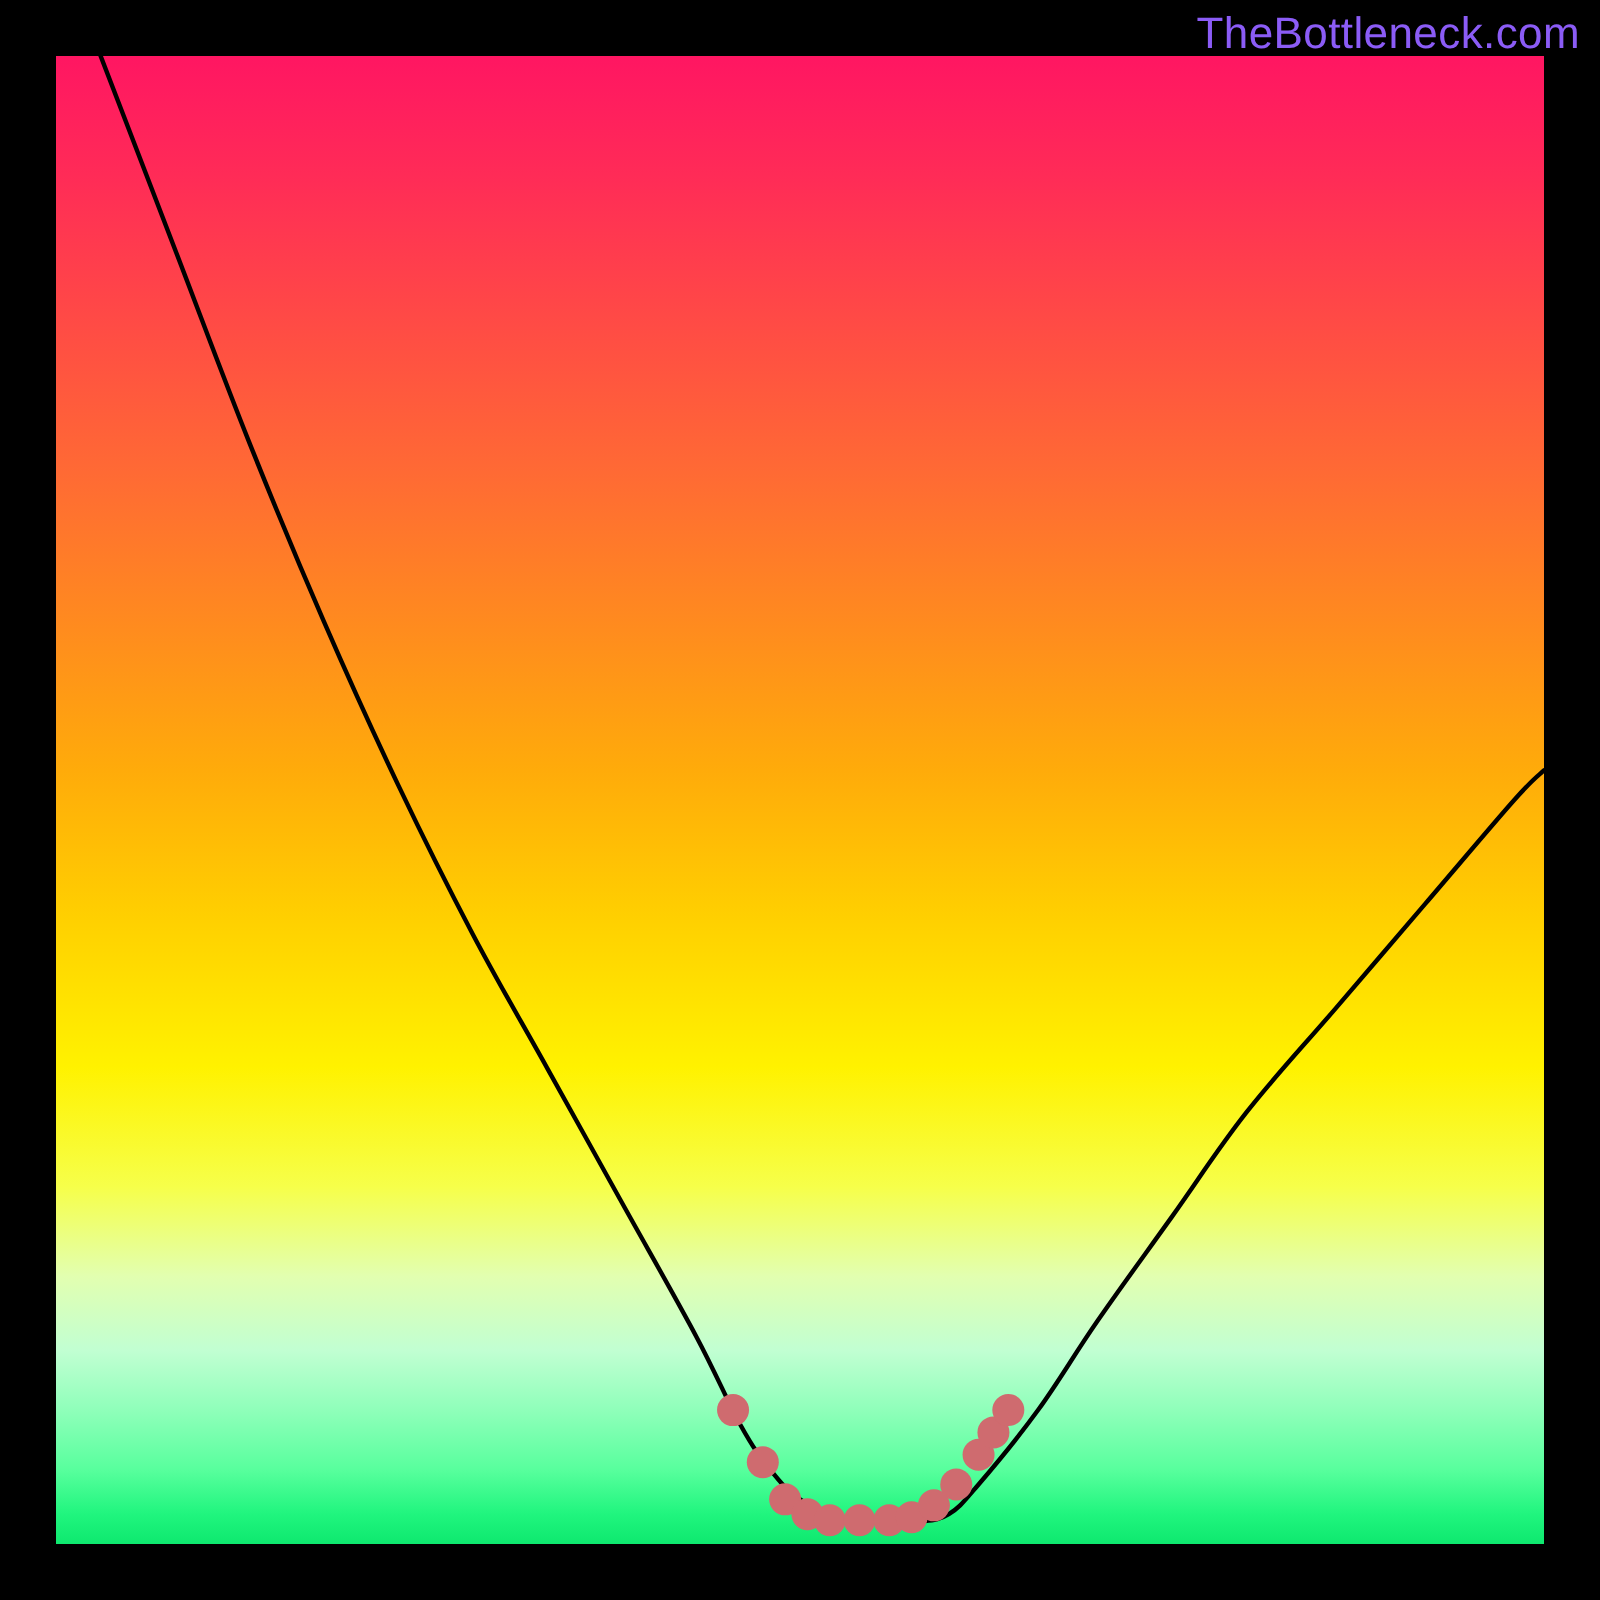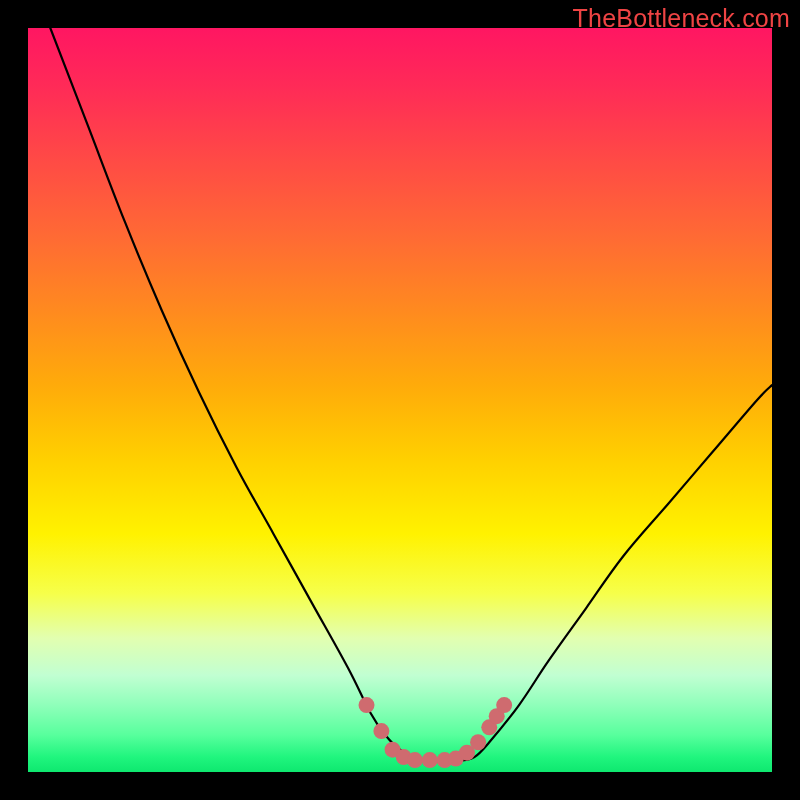--- a/index.html
+++ b/index.html
@@ -8,23 +8,23 @@
     width: 800px;
     height: 800px;
     position: relative;
     background: #000;
   }
   .watermark {
     position: absolute;
     top: 4px;
     right: 10px;
     font-family: Arial, Helvetica, sans-serif;
-    font-size: 25px;
+    font-size: 22px;
     font-weight: 500;
-    color: #ef4444;
+    color: #8b5cf6;
     letter-spacing: 0.2px;
     z-index: 10;
   }
   .plot-area {
     position: absolute;
     left: 28px;
     top: 28px;
     width: 744px;
     height: 744px;
   }

